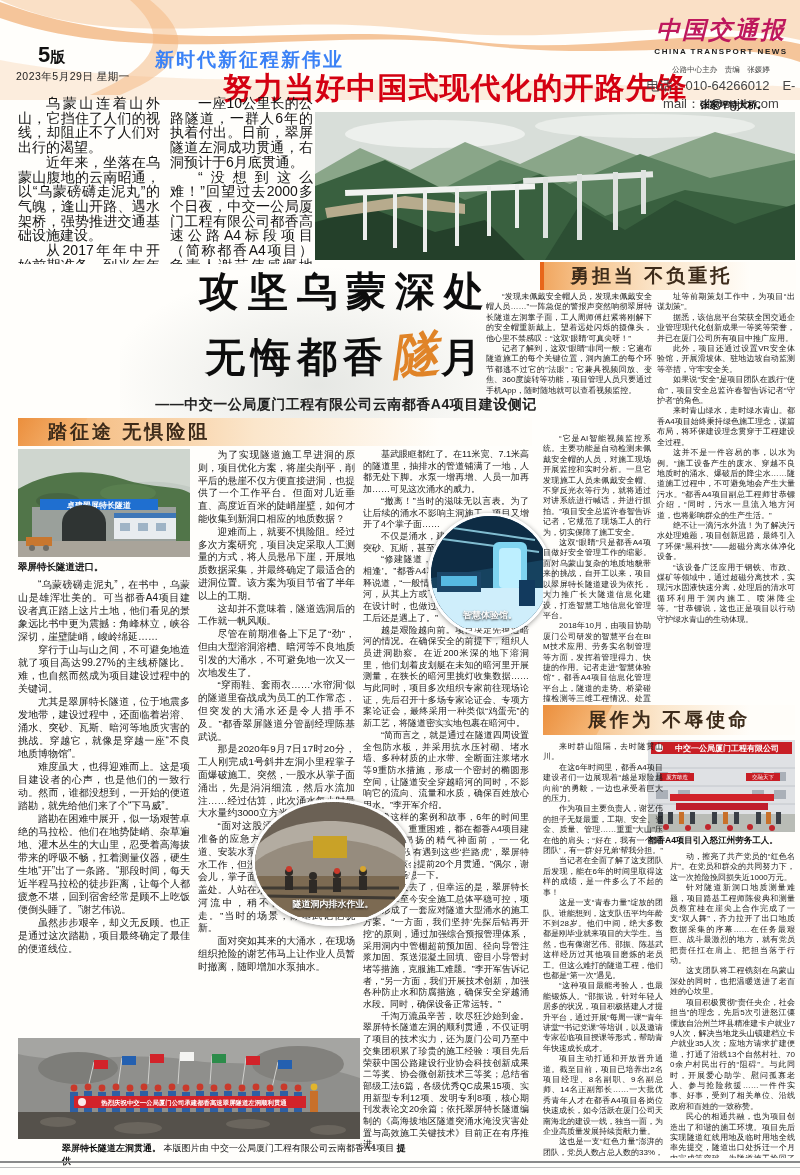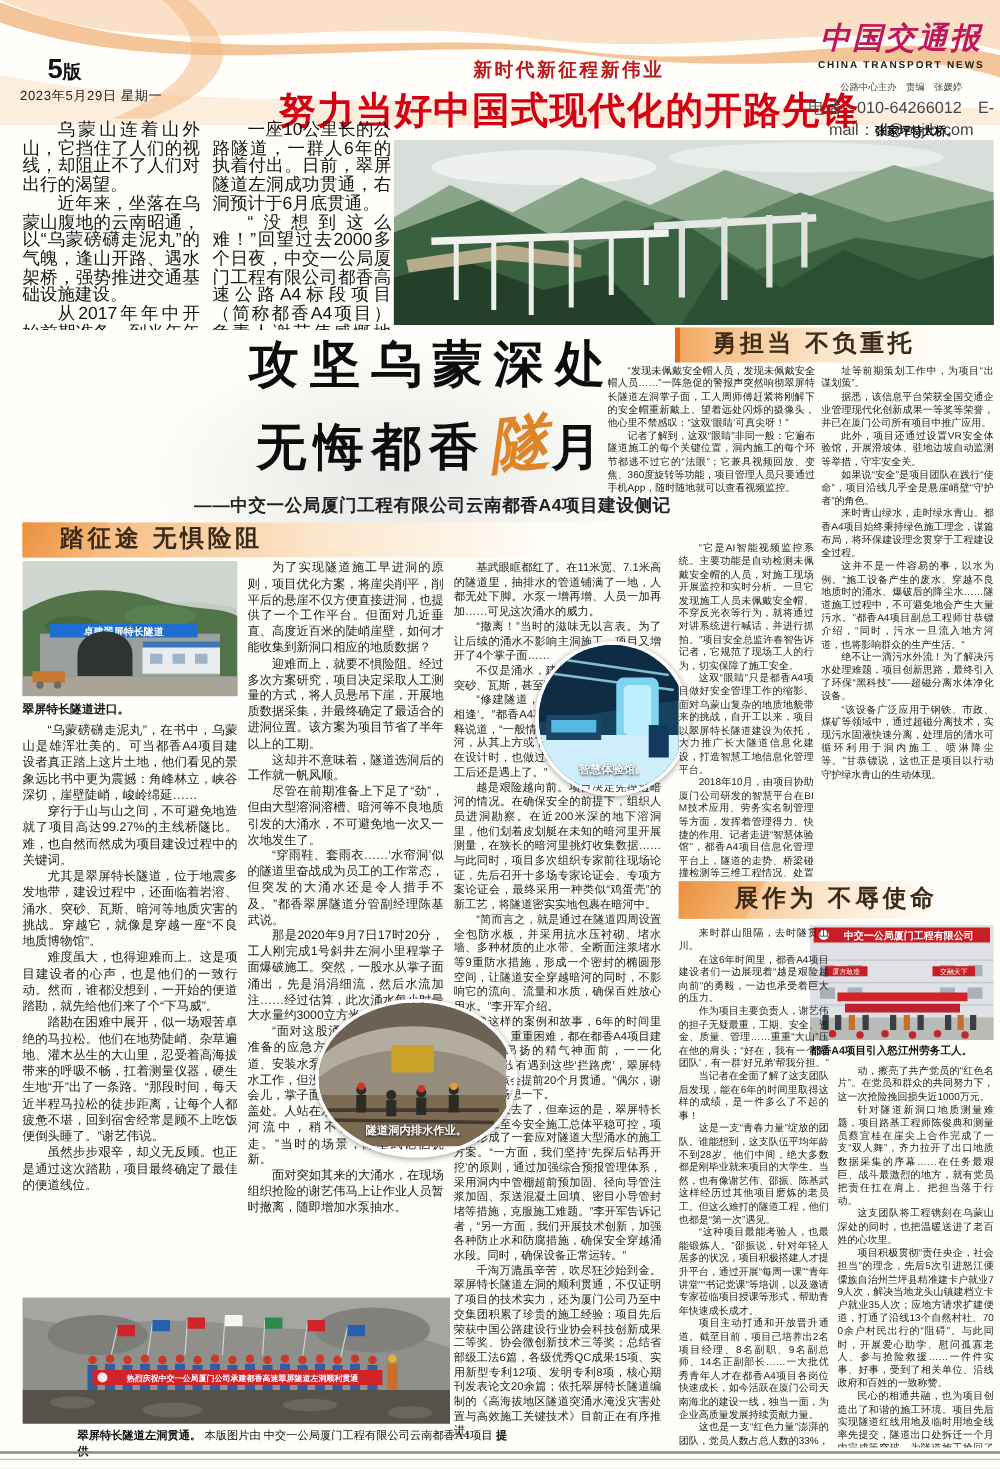--- a/index.html
+++ b/index.html
@@ -3,21 +3,21 @@
 <meta charset="utf-8">
 <style>
   html,body{margin:0;padding:0;background:#e9e7e2;}
   #page{position:relative;width:800px;height:1175px;margin:0 auto;background:#fffefb;
         font-family:"Liberation Sans","DejaVu Sans",sans-serif;color:#1a1a1a;overflow:hidden;}
   .abs{position:absolute;}
   
   .edition{left:38px;top:42px;font-weight:bold;font-size:15px;color:#111;}
   .edition b{font-size:22px;}
   .date{left:16px;top:70px;font-size:10.5px;color:#222;letter-spacing:.5px;text-align:center;}
-  .slogan-s{left:155px;top:47px;width:600px;text-align:center;font-size:15px;font-weight:bold;color:#b91c1c;letter-spacing:2px;}
+  .slogan-s{left:155px;top:47px;width:600px;font-size:19px;font-weight:bold;color:#3b82f6;letter-spacing:2px;}
   .slogan-l{left:105px;top:68px;width:700px;text-align:center;font-size:30px;font-weight:bold;color:#d40011;letter-spacing:1px;}
   .masthead{left:645px;top:14px;width:152px;text-align:center;}
   .masthead .zh{font-family:"Liberation Serif","DejaVu Serif",serif;font-style:italic;font-weight:bold;font-size:24px;color:#be185d;letter-spacing:2px;}
   .masthead .en{font-size:8px;letter-spacing:1.5px;color:#222;margin-top:1px;font-weight:bold;}
   .masthead .ln1{font-size:7.5px;color:#444;margin-top:9px;}
   .masthead .ln2{font-size:13px;color:#444;margin-top:2px;}
   
   .intro{font-family:Liberation Sans, sans-serif;font-size:14px;line-height:14.7px;color:#141414;overflow:hidden;}
   .intro p,.col p{margin:0;text-indent:2em;text-align:justify;word-break:break-all;overflow-wrap:anywhere;}
   .introA{left:18px;top:96px;width:142px;height:168px;}
@@ -257,21 +257,21 @@
     </div>
   <div class="abs col small s2c1b">
       <p>“它是AI智能视频监控系统。主要功能是自动检测未佩戴安全帽的人员，对施工现场开展监控和实时分析。一旦它发现施工人员未佩戴安全帽、不穿反光衣等行为，就将通过对讲系统进行喊话，并进行抓拍。”项目安全总监许春智告诉记者，它规范了现场工人的行为，切实保障了施工安全。</p>
       <p>这双“眼睛”只是都香A4项目做好安全管理工作的缩影。面对乌蒙山复杂的地质地貌带来的挑战，自开工以来，项目以翠屏特长隧道建设为依托，大力推广长大隧道信息化建设，打造智慧工地信息化管理平台。</p>
       <p>2018年10月，由项目协助厦门公司研发的智慧平台在BIM技术应用、劳务实名制管理等方面，发挥着管理得力、快捷的作用。记者走进“智慧体验馆”，都香A4项目信息化管理平台上，隧道的走势、桥梁碰撞检测等三维工程情况、处置措施，直观明了，一目了然。不仅如此，该平台还在隧道选址、便道选</p>
     </div>
   <div class="abs col small s2c2">
       <p>址等前期策划工作中，为项目“出谋划策”。</p>
       <p>据悉，该信息平台荣获全国交通企业管理现代化创新成果一等奖等荣誉，并已在厦门公司所有项目中推广应用。</p>
       <p>此外，项目还通过设置VR安全体验馆，开展滑坡体、驻地边坡自动监测等举措，守牢安全关。</p>
-      <p>如果说“安全”是项目团队在践行“使命”，项目沿线几乎全是悬崖峭壁“守护者”的角色。</p>
+      <p>如果说“安全”是项目团队在践行“使命”，项目安全总监许春智告诉记者“守护者”的角色。</p>
       <p>来时青山绿水，走时绿水青山。都香A4项目始终秉持绿色施工理念，谋篇布局，将环保建设理念贯穿于工程建设全过程。</p>
       <p>这并不是一件容易的事，以水为例。“施工设备产生的废水、穿越不良地质时的涌水、爆破后的降尘水……隧道施工过程中，不可避免地会产生大量污水。”都香A4项目副总工程师甘恭镖介绍，“同时，污水一旦流入地方河道，也将影响群众的生产生活。”</p>
       <p>绝不让一滴污水外流！为了解决污水处理难题，项目创新思路，最终引入了环保“黑科技”——超磁分离水体净化设备。</p>
       <p>“该设备广泛应用于钢铁、市政、煤矿等领域中，通过超磁分离技术，实现污水固液快速分离，处理后的清水可循环利用于洞内施工、喷淋降尘等。”甘恭镖说，这也正是项目以行动守护绿水青山的生动体现。</p>
     </div>
 
   <div class="abs bar center s3bar">
       <span class="wedge"></span>
       <span class="ttl">展作为 不辱使命</span>
     </div>

